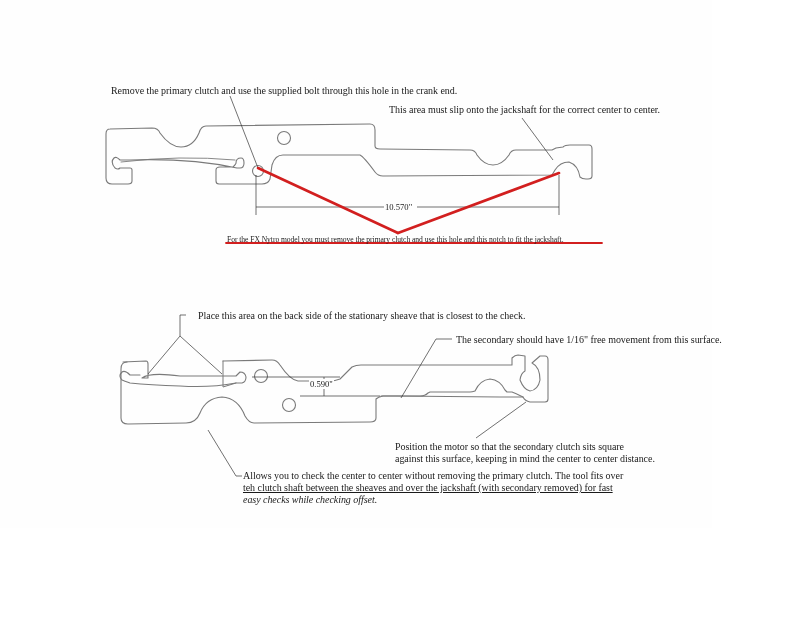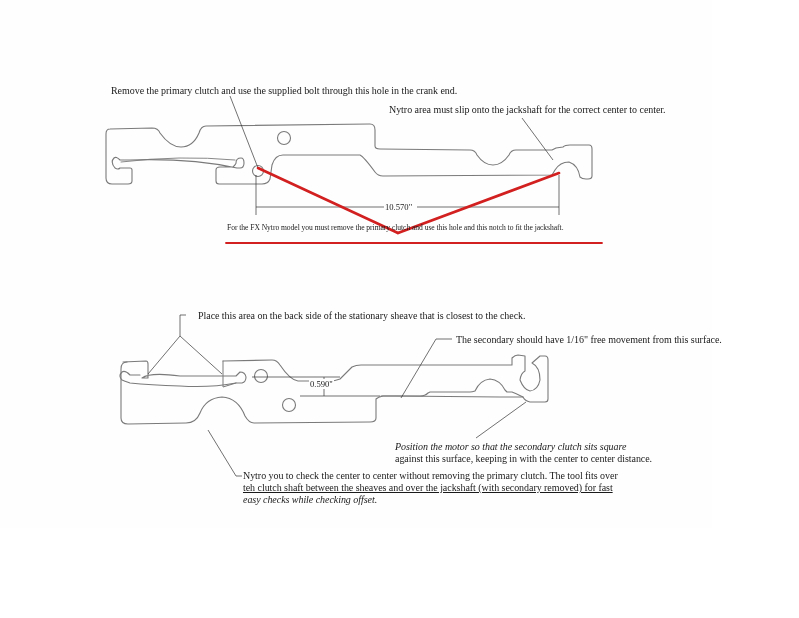--- a/index.html
+++ b/index.html
@@ -85,26 +85,26 @@
   </g>
 
   <g stroke="#d21f1f" stroke-width="2.6" fill="none" stroke-linecap="round">
     <line x1="258" y1="168" x2="398" y2="233"></line>
     <line x1="398" y1="233" x2="559" y2="173"></line>
     <line x1="226" y1="243" x2="602" y2="243" stroke-width="1.8"></line>
   </g>
 </svg>
 
 <div class="lbl" style="left:111px; top:85px;">Remove the primary clutch and use the supplied bolt through this hole in the crank end.</div>
-<div class="lbl" style="left:389px; top:104px;">Nytro area must slip onto the jackshaft for the correct center to center.</div>
+<div class="lbl" style="left:389px; top:104px;">This area must slip onto the jackshaft for the correct center to center.</div>
 <div class="dim" style="left:384px; top:202px;">10.570"</div>
-<div class="lbl lbl-red" style="left:227px; top:222px;">For the FX Nytro model you must remove the primary clutch and use this hole and this notch to fit the jackshaft.</div>
+<div class="lbl lbl-red" style="left:227px; top:234px;">For the FX Nytro model you must remove the primary clutch and use this hole and this notch to fit the jackshaft.</div>
 
 <div class="lbl" style="left:198px; top:310px;">Place this area on the back side of the stationary sheave that is closest to the check.</div>
 <div class="lbl" style="left:456px; top:334px;">The secondary should have 1/16" free movement from this surface.</div>
 <div class="dim" style="left:309px; top:379px;">0.590"</div>
 
-<div class="lbl" style="left:395px; top:441px;font-style:italic;">Position the motor so that the secondary clutch sits square</div>
-<div class="lbl" style="left:395px; top:453px;">against this surface, keeping in with the center to center distance.</div>
+<div class="lbl" style="left:395px; top:441px;">Position the motor so that the secondary clutch sits square</div>
+<div class="lbl" style="left:395px; top:453px;">against this surface, keeping in mind the center to center distance.</div>
 
-<div class="lbl" style="left:243px; top:470px;">Nytro you to check the center to center without removing the primary clutch.  The tool fits over</div>
+<div class="lbl" style="left:243px; top:470px;">Allows you to check the center to center without removing the primary clutch.  The tool fits over</div>
 <div class="lbl" style="left:243px; top:482px;text-decoration:underline;">teh clutch shaft between the sheaves and over the jackshaft (with secondary removed) for fast</div>
 <div class="lbl" style="left:243px; top:494px;font-style:italic;">easy checks while checking offset.</div>
 
 </body></html>

